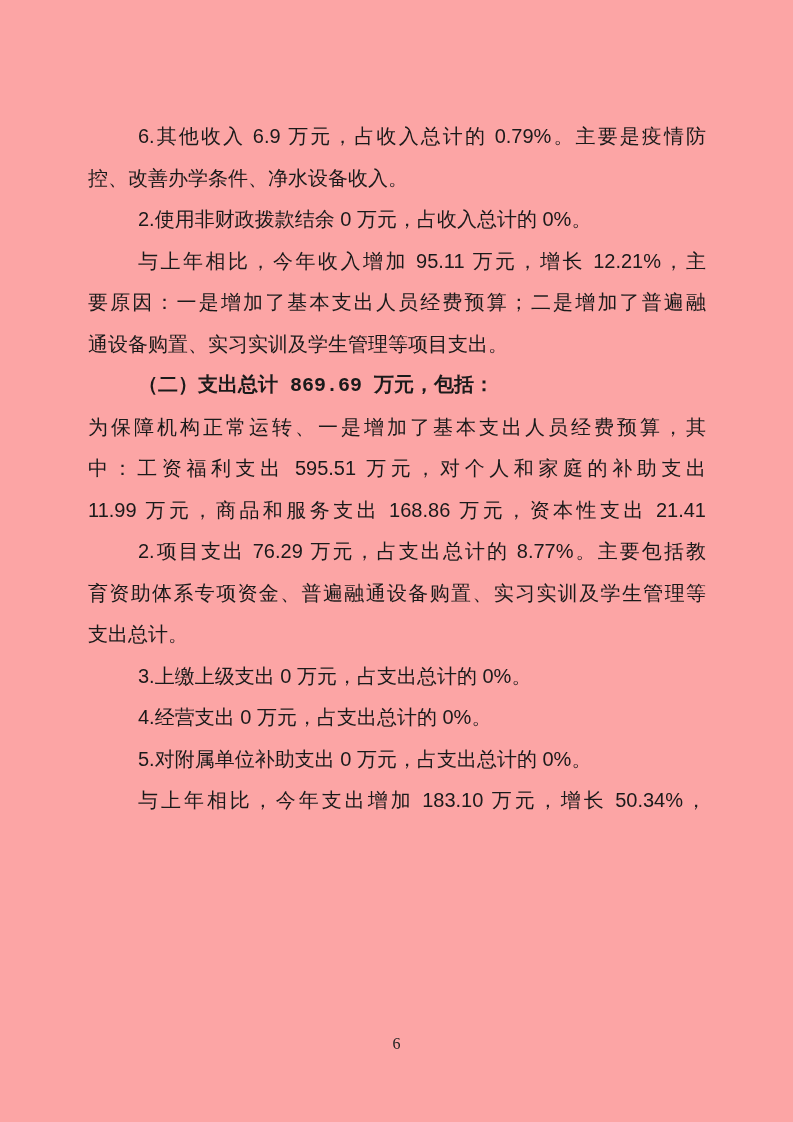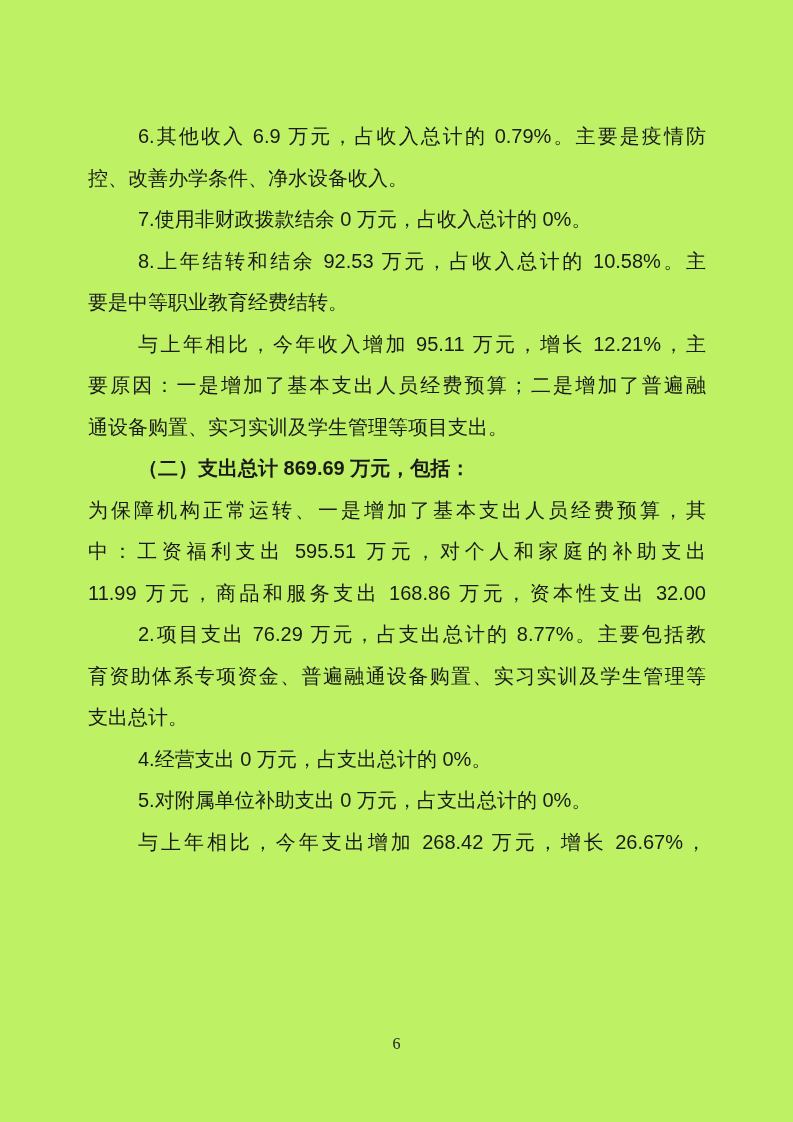--- a/index.html
+++ b/index.html
@@ -10,38 +10,39 @@
     width: 793px;
     height: 1122px;
     position: relative;
     background: #ffffff;
     font-family: "Liberation Sans", sans-serif;
     overflow: hidden;
   }
   .page {
     position: absolute;
     inset: 0;
-    background: #bef264;
+    background: #fca5a5;
   }
   .doc-body {
     position: absolute;
     left: 88px;
     top: 116px;
     width: 618px;
     color: #1a1a1a;
     font-size: 20px;
     line-height: 41.5px;
     letter-spacing: 0;
   }
   .para {
     margin: 0;
     padding: 0;
   }
   .para.bold .line {
     font-weight: 700;
+    font-family: Liberation Mono, monospace;
   }
   .line {
     min-height: 41.5px;
   }
   .line.indent {
     text-indent: 50px;
   }
   .line.justify {
     text-align: justify;
     text-align-last: justify;
@@ -61,48 +62,47 @@
 </head>
 <body>
 
 <main class="page">
   <section class="doc-body" id="doc-body">
       <div class="para">
         <div class="line indent justify">6.其他收入 6.9 万元，占收入总计的 0.79%。主要是疫情防</div>
         <div class="line">控、改善办学条件、净水设备收入。</div>
       </div>
       <div class="para">
-        <div class="line indent">7.使用非财政拨款结余 0 万元，占收入总计的 0%。</div>
-      </div>
-      <div class="para">
-        <div class="line indent justify">8.上年结转和结余 92.53 万元，占收入总计的 10.58%。主</div>
-        <div class="line">要是中等职业教育经费结转。</div>
+        <div class="line indent">2.使用非财政拨款结余 0 万元，占收入总计的 0%。</div>
       </div>
       <div class="para">
         <div class="line indent justify">与上年相比，今年收入增加 95.11 万元，增长 12.21%，主</div>
         <div class="line justify">要原因：一是增加了基本支出人员经费预算；二是增加了普遍融</div>
         <div class="line">通设备购置、实习实训及学生管理等项目支出。</div>
       </div>
       <div class="para bold">
         <div class="line indent">（二）支出总计 869.69 万元，包括：</div>
       </div>
       <div class="para">
         <div class="line justify">为保障机构正常运转、一是增加了基本支出人员经费预算，其</div>
         <div class="line justify">中：工资福利支出 595.51 万元，对个人和家庭的补助支出</div>
-        <div class="line justify">11.99 万元，商品和服务支出 168.86 万元，资本性支出 32.00</div>
+        <div class="line justify">11.99 万元，商品和服务支出 168.86 万元，资本性支出 21.41</div>
       </div>
       <div class="para">
         <div class="line indent justify">2.项目支出 76.29 万元，占支出总计的 8.77%。主要包括教</div>
         <div class="line justify">育资助体系专项资金、普遍融通设备购置、实习实训及学生管理等</div>
         <div class="line">支出总计。</div>
+      </div>
+      <div class="para">
+        <div class="line indent">3.上缴上级支出 0 万元，占支出总计的 0%。</div>
       </div>
       <div class="para">
         <div class="line indent">4.经营支出 0 万元，占支出总计的 0%。</div>
       </div>
       <div class="para">
         <div class="line indent">5.对附属单位补助支出 0 万元，占支出总计的 0%。</div>
       </div>
       <div class="para">
-        <div class="line indent justify">与上年相比，今年支出增加 268.42 万元，增长 26.67%，</div>
+        <div class="line indent justify">与上年相比，今年支出增加 183.10 万元，增长 50.34%，</div>
       </div>
     </section>
   <footer class="page-number">6</footer>
 </main>
 
 </body></html>

